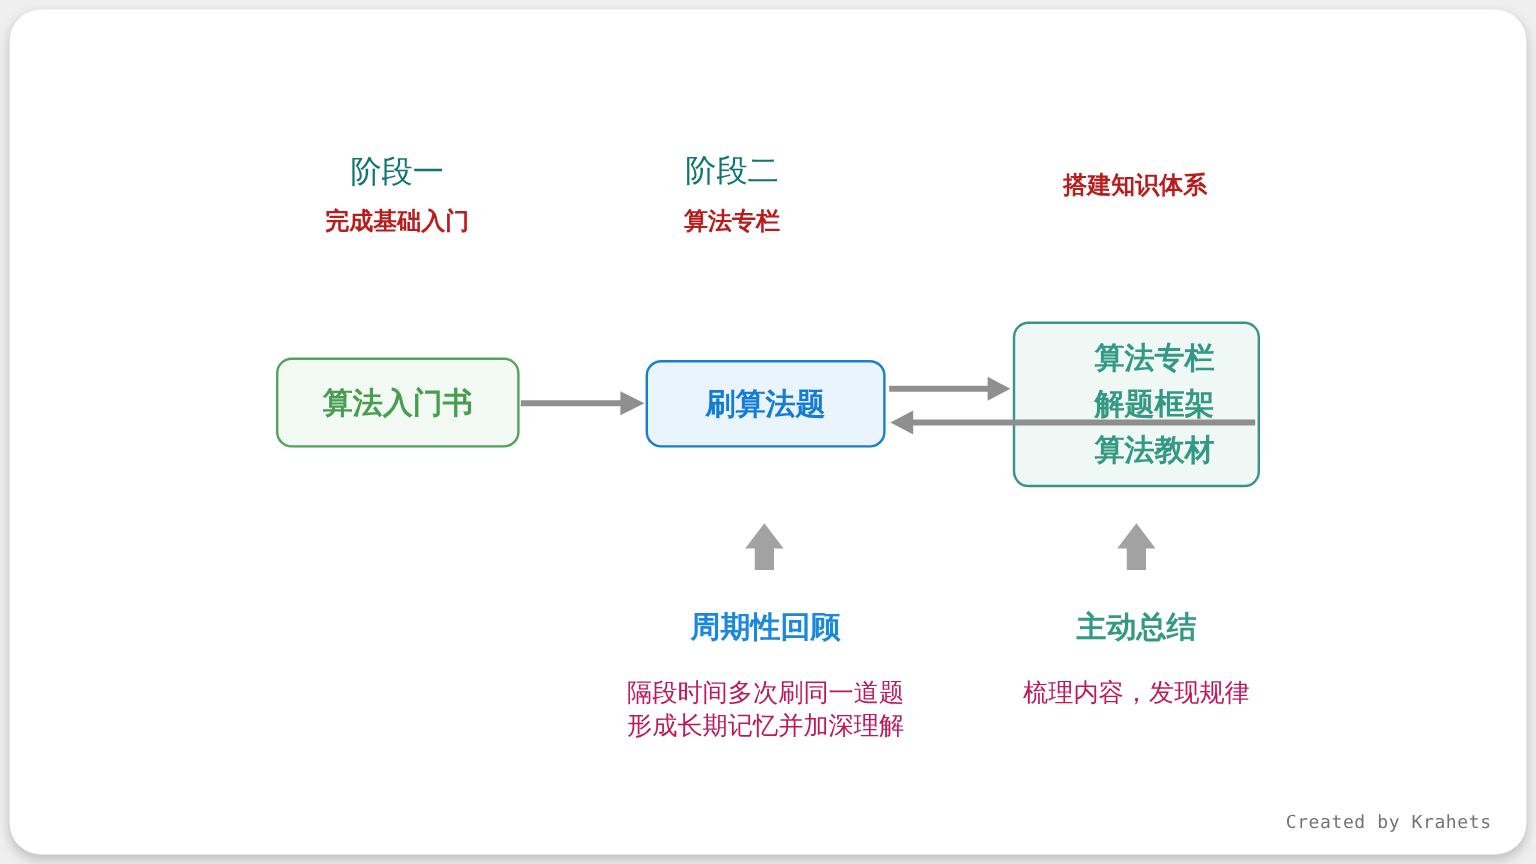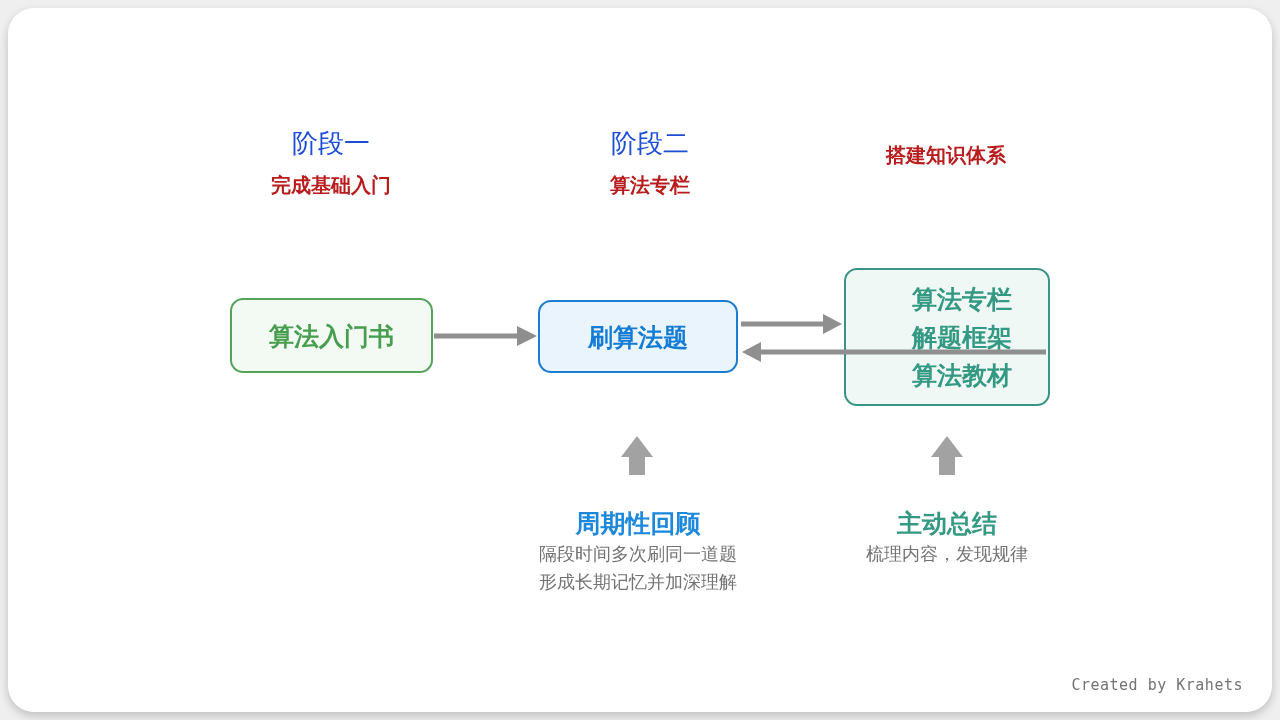--- a/index.html
+++ b/index.html
@@ -22,21 +22,21 @@
     box-shadow: 0 4px 10px rgba(0,0,0,0.20);
   }
   .stage-header {
     position: absolute;
     width: 320px;
     text-align: center;
   }
   .stage-label {
     font-size: 26px;
     line-height: 30px;
-    color: #1d4ed8;
+    color: #0f766e;
     font-weight: 400;
   }
   .stage-subtitle {
     margin-top: 13px;
     font-size: 20px;
     line-height: 28px;
     color: #b91c1c;
     font-weight: 700;
   }
   .node {
@@ -61,24 +61,24 @@
     position: absolute;
     width: 340px;
     text-align: center;
   }
   .annotation-title {
     font-size: 25px;
     line-height: 26px;
     font-weight: 700;
   }
   .annotation-desc {
-    margin-top: 4px;
-    font-size: 18px;
+    margin-top: 28px;
+    font-size: 21px;
     line-height: 28px;
-    color: #737373;
+    color: #be185d;
     font-weight: 400;
   }
   .footer-credit {
     position: absolute;
     right: 37px;
     top: 676px;
     font-family: "DejaVu Sans Mono", "Liberation Mono", monospace;
     font-size: 15px;
     letter-spacing: 0.5px;
     color: #737373;
@@ -88,21 +88,21 @@
 <body>
 
 <div class="canvas">
 
   <div class="card"></div>
 
   <div class="stage-header" style="left:171px; top:128px;">
     <div class="stage-label">阶段一</div>
     <div class="stage-subtitle">完成基础入门</div>
   </div>
-  <div class="stage-header" style="left:490px; top:128px;">
+  <div class="stage-header" style="left:450px; top:128px;font-family:Liberation Serif, serif;">
     <div class="stage-label">阶段二</div>
     <div class="stage-subtitle">算法专栏</div>
   </div>
   <div class="stage-header" style="left:786px; top:128px;">
     <div class="stage-subtitle">搭建知识体系</div>
   </div>
 
   <div class="node" style="left: 538px; top: 300px; width: 200px; height: 73px; color: rgb(20, 124, 212); border-color: rgb(26, 125, 210); background: rgb(233, 244, 253);">
     <div class="node-line">刷算法题</div>
   </div>

